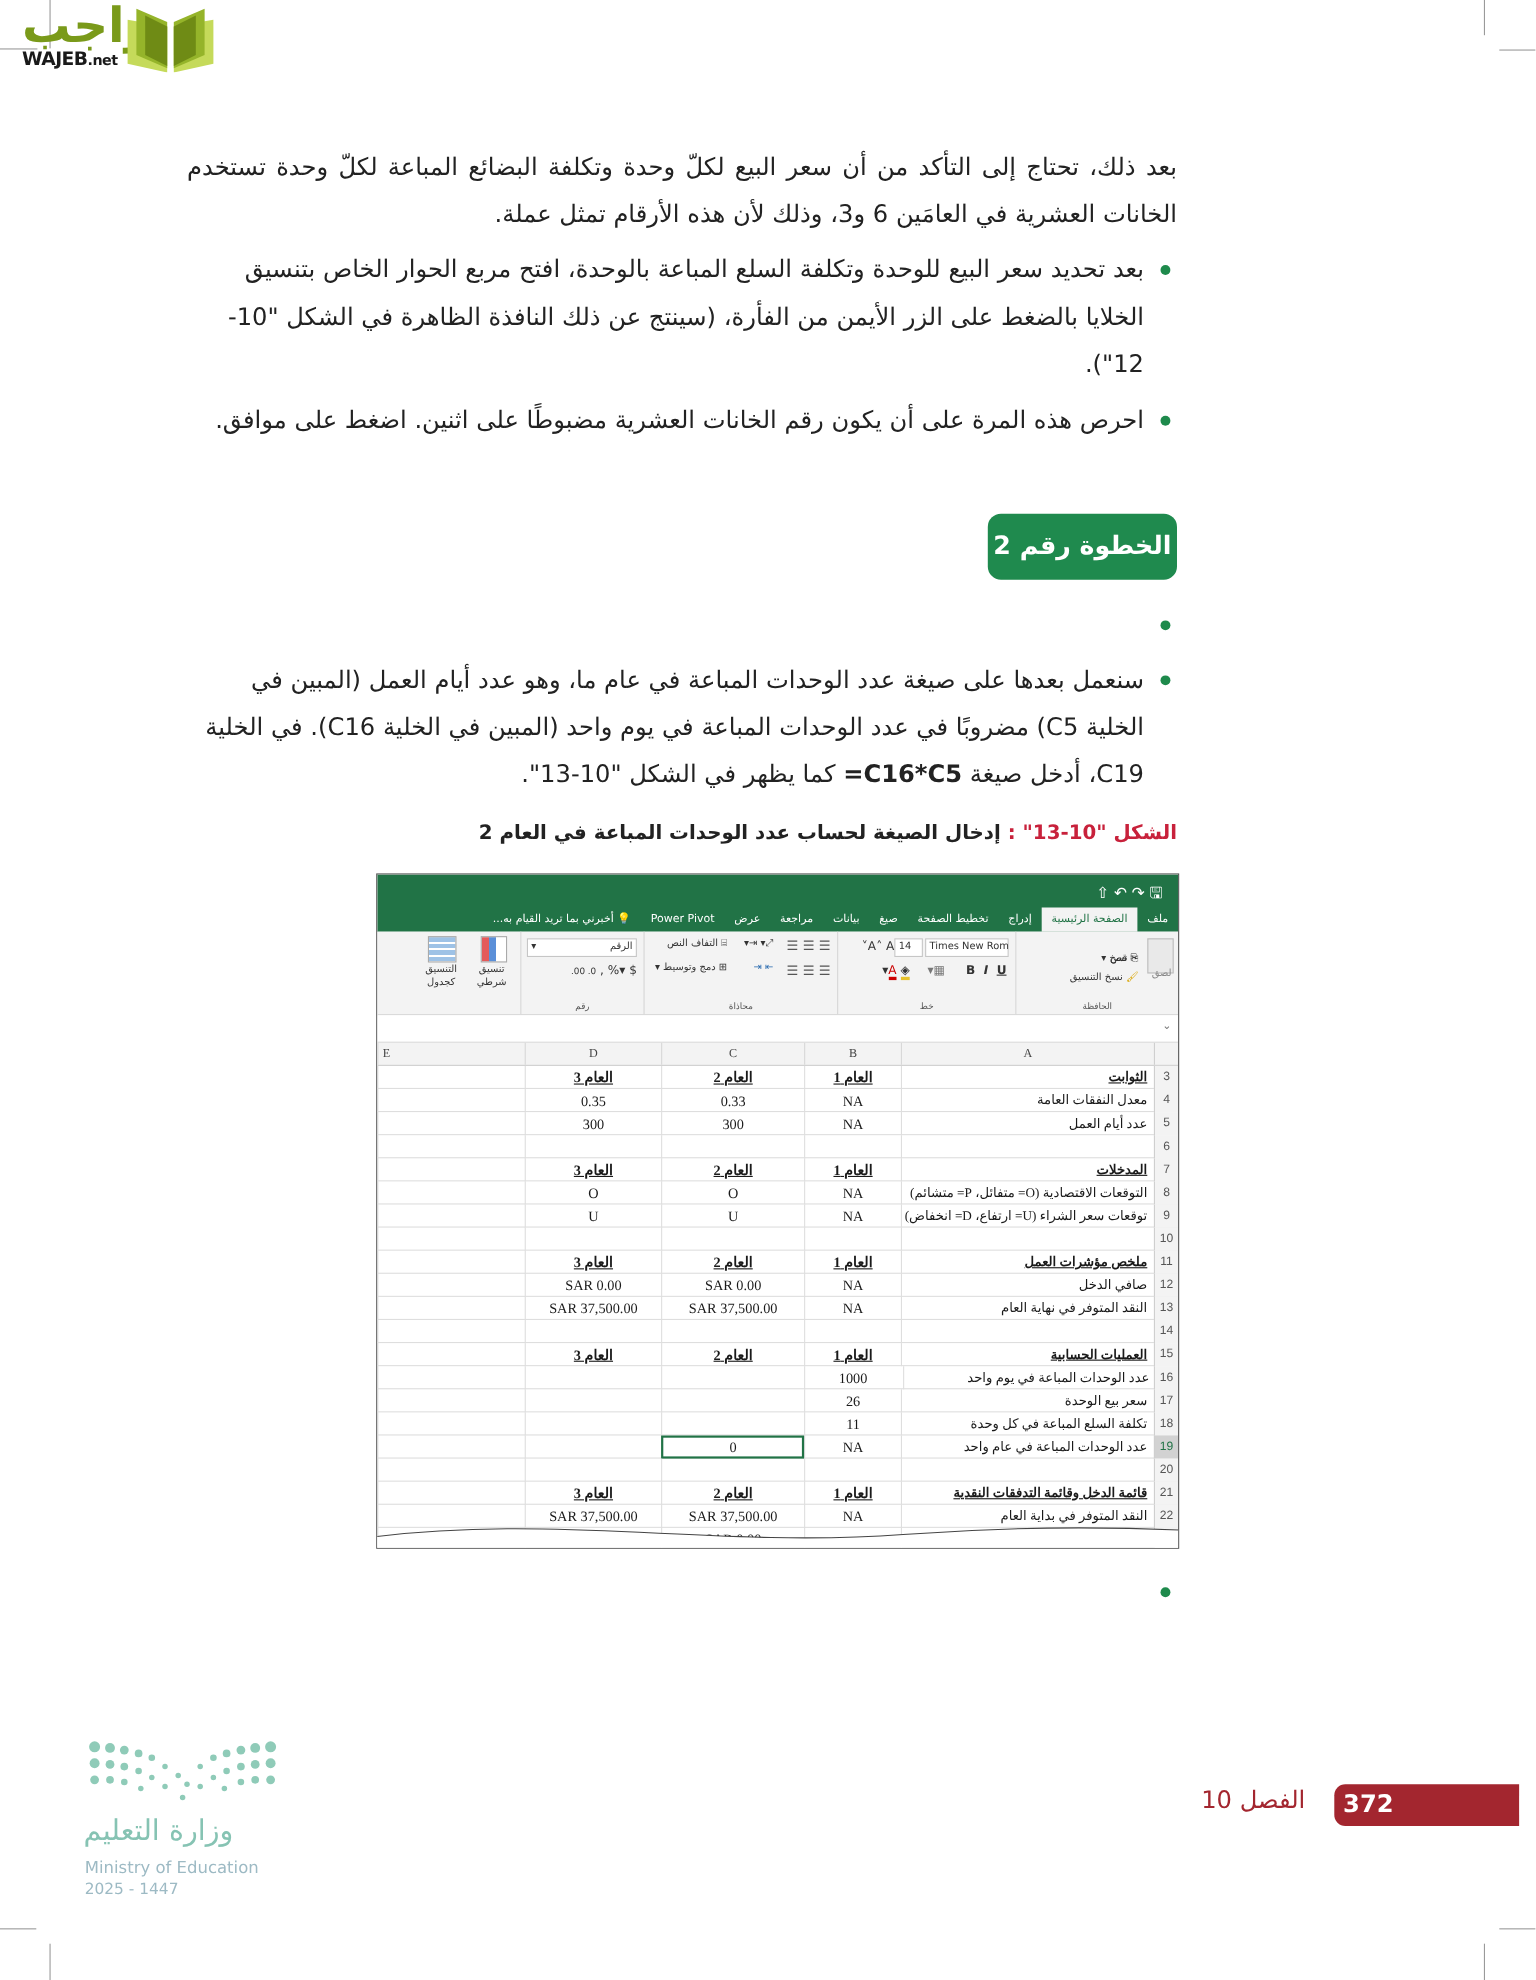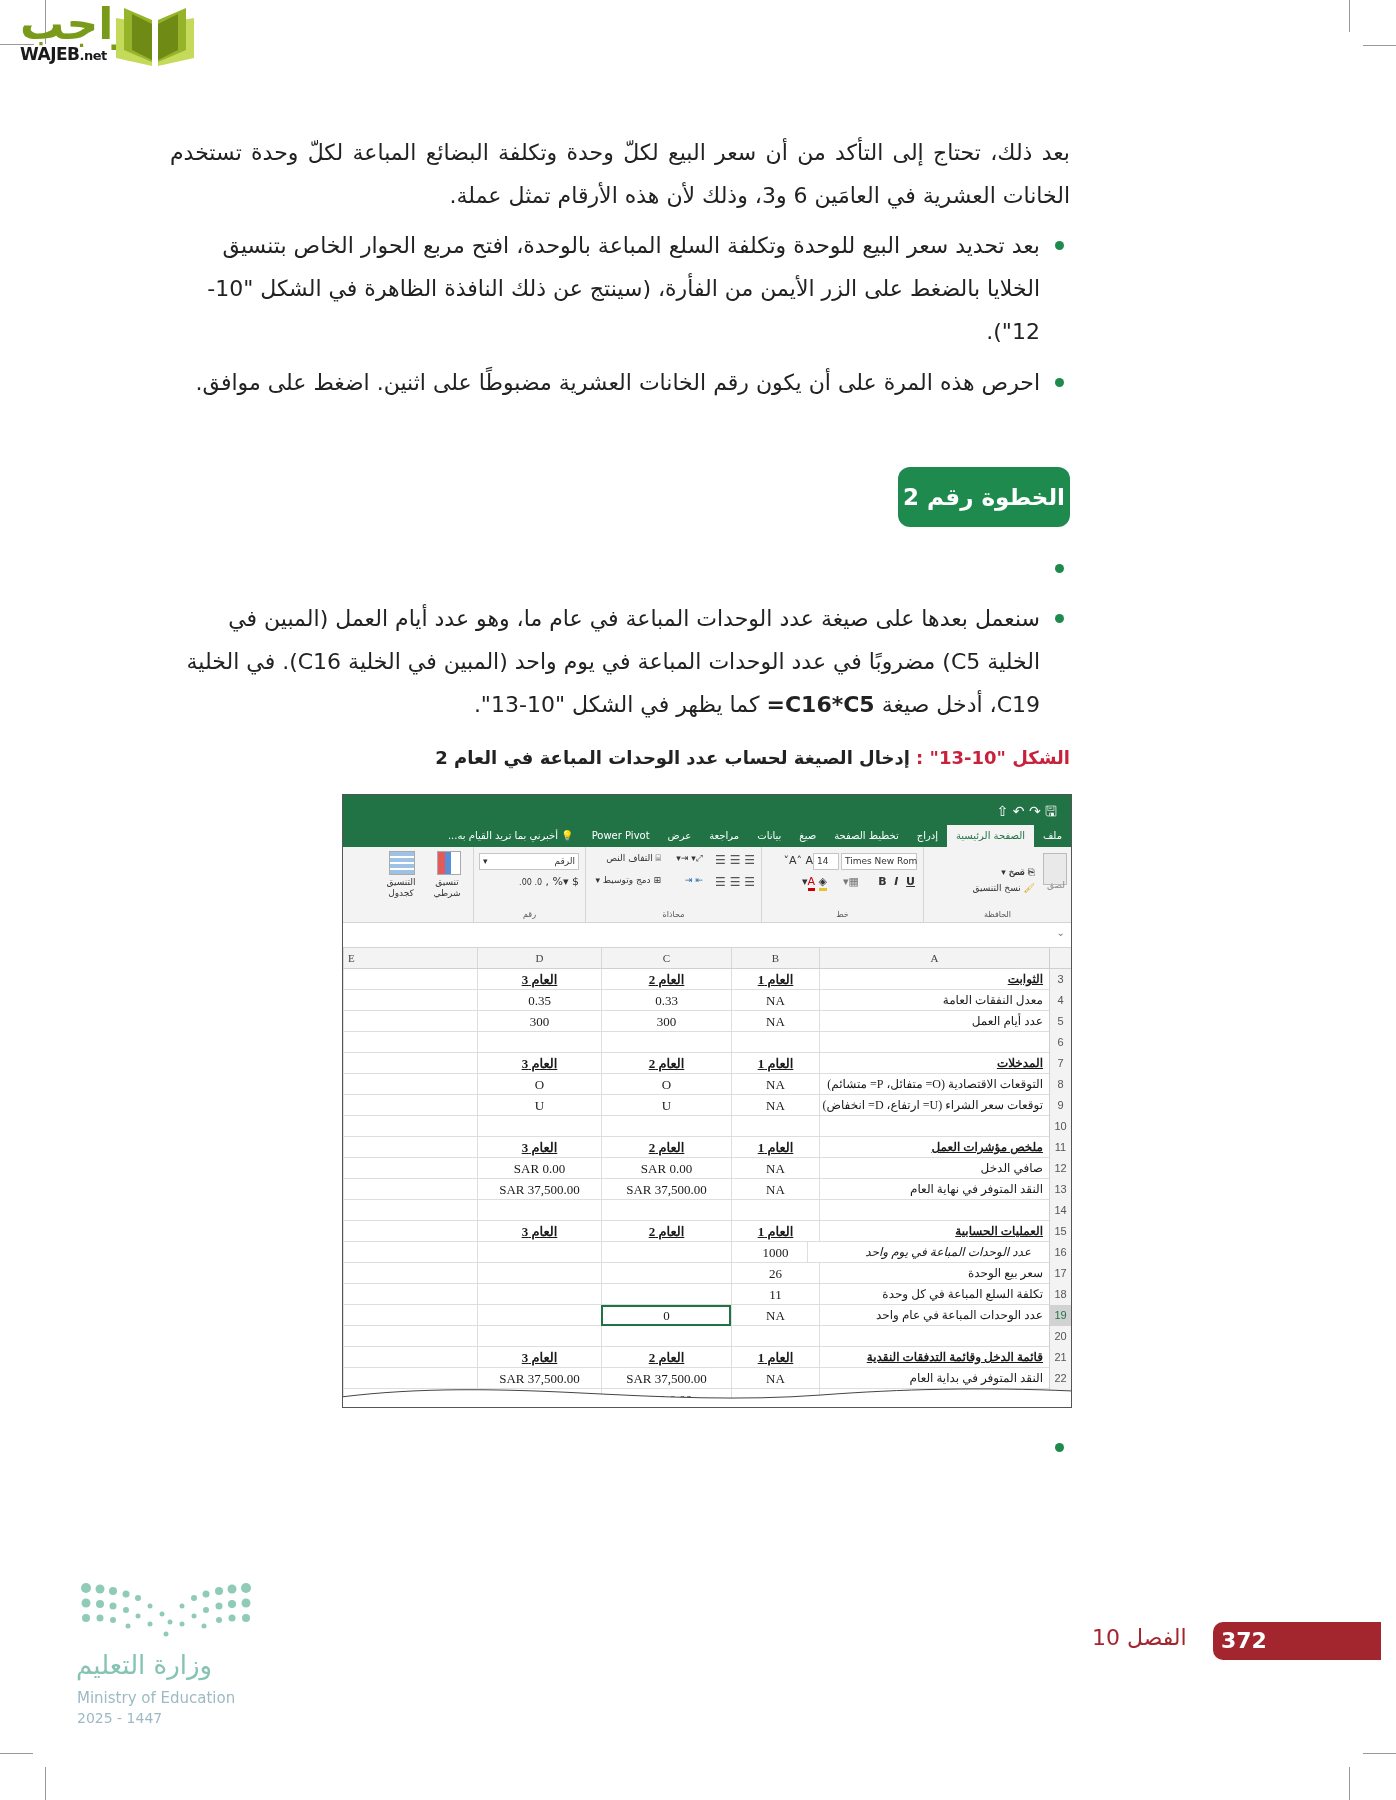--- a/index.html
+++ b/index.html
@@ -274,21 +274,21 @@
       <div class="row" style="top: 252px;">
         <div class="rownum">15</div>
         <div class="cell a h" style="right: 22px; width: 230px;">العمليات الحسابية</div>
         <div class="cell  h" style="right: 252px; width: 88px;">العام 1</div>
         <div class="cell  h" style="right: 340px; width: 130px;">العام 2</div>
         <div class="cell  h" style="right: 470px; width: 124px;">العام 3</div>
         <div class="cell " style="right: 594px; width: 134px;"></div>
       </div>
       <div class="row" style="top: 273px;">
         <div class="rownum">16</div>
-        <div class="cell a" style="right: 34px; width: 230px; font-style: italic;">عدد الوحدات المباعة في يوم واحد</div>
+        <div class="cell a" style="right: 20px; width: 230px;">عدد الوحدات المباعة في يوم واحد</div>
         <div class="cell " style="right: 252px; width: 88px;">1000</div>
         <div class="cell " style="right: 340px; width: 130px;"></div>
         <div class="cell " style="right: 470px; width: 124px;"></div>
         <div class="cell " style="right: 594px; width: 134px;"></div>
       </div>
       <div class="row" style="top: 294px;">
         <div class="rownum">17</div>
         <div class="cell a" style="right: 22px; width: 230px;">سعر بيع الوحدة</div>
         <div class="cell " style="right: 252px; width: 88px;">26</div>
         <div class="cell " style="right: 340px; width: 130px;"></div>

